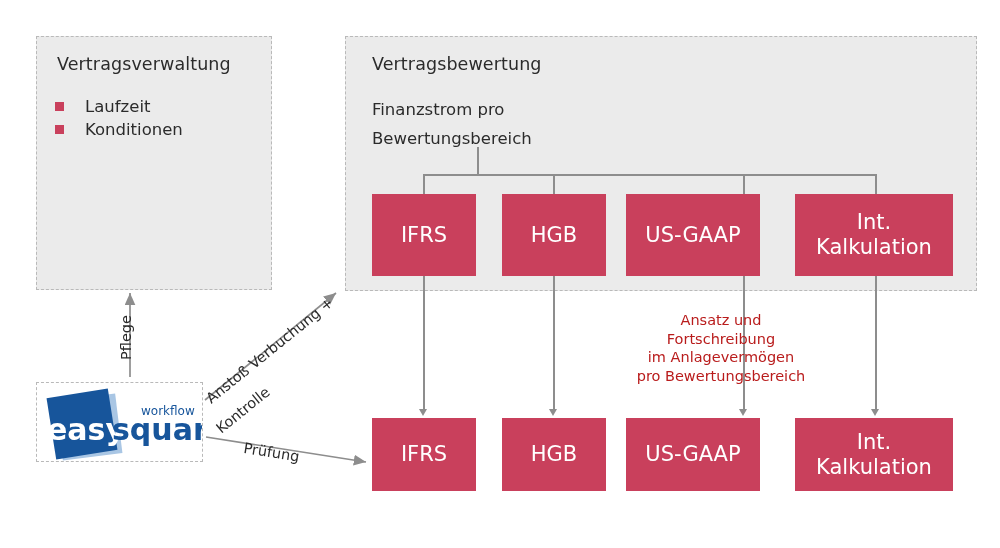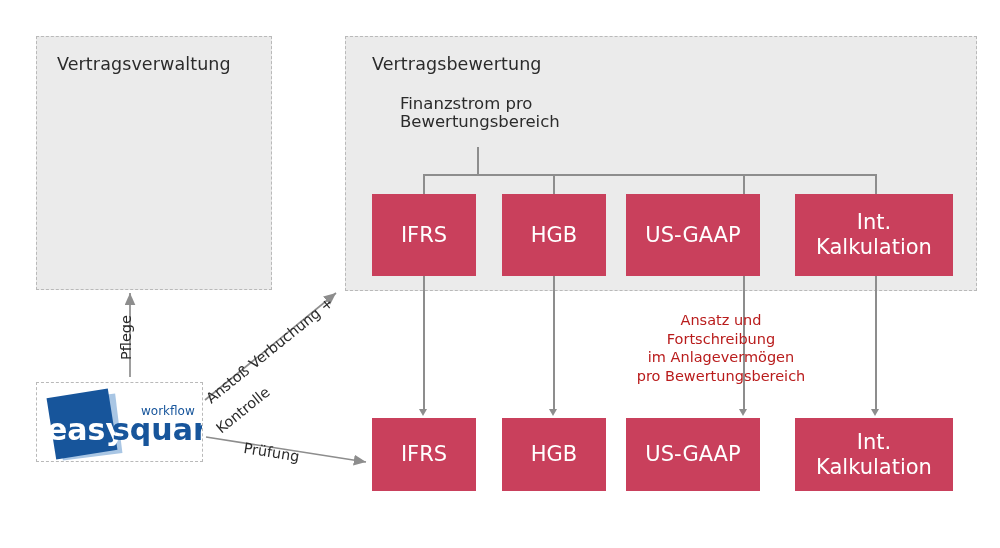--- a/index.html
+++ b/index.html
@@ -33,23 +33,22 @@
   .bullet-list{position:absolute;left:55px;top:95px;}
   .bullet-row{display:flex;align-items:center;height:23px;}
   .bullet-sq{
     width:9px;height:9px;background:#c9405c;
     margin-right:21px;flex:0 0 auto;
   }
   .bullet-label{font-size:16.5px;color:#2b2b2b;white-space:nowrap;}
 
   .sub-note{
     position:absolute;left:372px;top:95px;
-    font-size:16.5px;line-height:18px;color:#2b2b2b;
+    font-size:16.5px;line-height:29px;color:#2b2b2b;
     white-space:pre-line;
-    margin-left:28px;
   }
 
   .rbox{
     position:absolute;
     background:#c9405c;
     color:#ffffff;
     display:flex;align-items:center;justify-content:center;
     text-align:center;
     font-size:21px;
     line-height:25px;
@@ -92,20 +91,30 @@
 <body>
 
 <div id="stage">
 
   <div class="panel" id="panel-left"></div>
   <div class="panel" id="panel-right"></div>
 
   <div class="panel-title" id="title-left">Vertragsverwaltung</div>
   <div class="panel-title" id="title-right">Vertragsbewertung</div>
 
+  <div class="bullet-list">
+    <div class="bullet-row">
+      <span class="bullet-sq" style="background: rgb(201, 64, 92);"></span>
+      <span class="bullet-label">Laufzeit</span>
+    </div>
+    <div class="bullet-row">
+      <span class="bullet-sq" style="background: rgb(201, 64, 92);"></span>
+      <span class="bullet-label">Konditionen</span>
+    </div>
+  </div>
 
   <div class="sub-note">Finanzstrom pro
 Bewertungsbereich</div>
 
   <div class="ln lnv" style="left: 477px; top: 147px; height: 28px; background: rgb(141, 141, 141);"></div>
 
   <div class="ln lnh" style="left: 423px; top: 174px; width: 453px; background: rgb(141, 141, 141);"></div>
 
   <div class="ln lnv" style="left: 423px; top: 174px; height: 21px; background: rgb(141, 141, 141);"></div>
   <div class="ln lnv" style="left: 553px; top: 174px; height: 21px; background: rgb(141, 141, 141);"></div>

